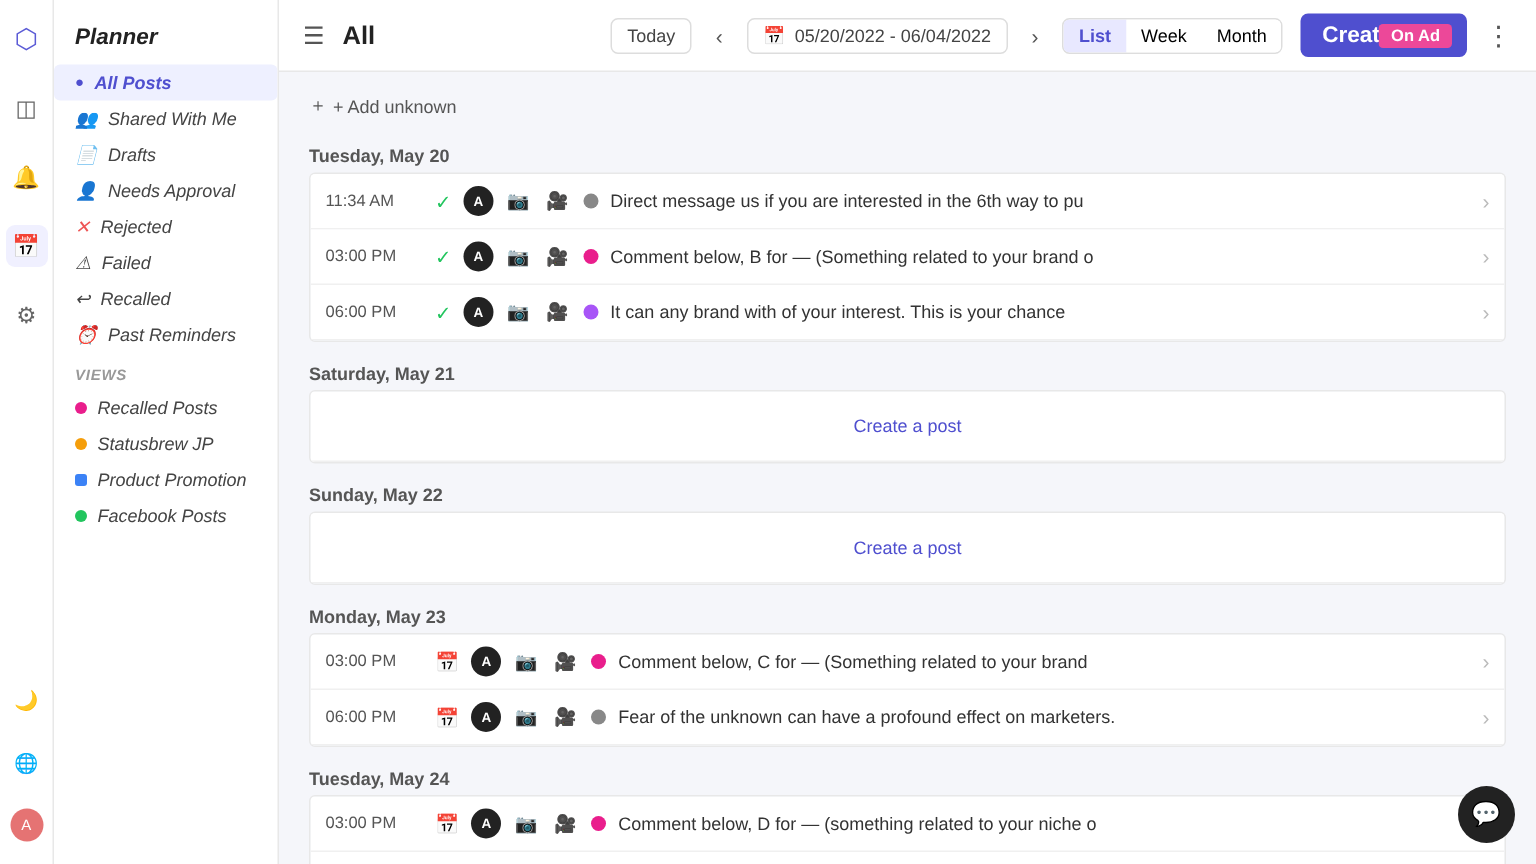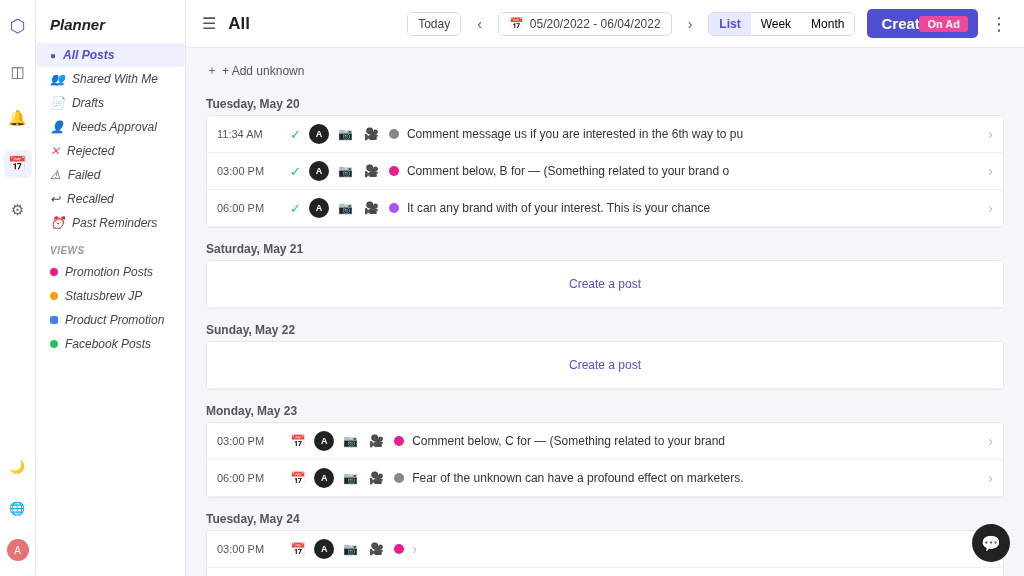--- a/index.html
+++ b/index.html
@@ -305,21 +305,21 @@
   </div>
   <div class="sidebar-item">
     <span class="sidebar-icon">⏰</span>
     <span>Past Reminders</span>
   </div>
 
   <div class="sidebar-section-label">VIEWS</div>
 
   <div class="sidebar-item">
     <span class="dot" style="background:#e91e8c;border-radius:50%;"></span>
-    <span>Promotion Posts</span>
+    <span>Recalled Posts</span>
   </div>
   <div class="sidebar-item">
     <span class="dot" style="background:#f59e0b;border-radius:50%;"></span>
     <span>Statusbrew JP</span>
   </div>
   <div class="sidebar-item">
     <span class="dot" style="background:#3b82f6;border-radius:2px;"></span>
     <span>Product Promotion</span>
   </div>
   <div class="sidebar-item">
@@ -366,21 +366,21 @@
     <div class="day-section">
       <div class="day-header">Tuesday, May 20</div>
       <div class="day-section-rows">
         <div class="post-row">
           <span class="post-time">11:34 AM</span>
           <span class="post-check">✓</span>
           <div class="post-avatar">A</div>
           <span class="post-platform" style="color:#e91e8c;">📷</span>
           <span class="post-platform-cam">🎥</span>
           <span class="post-color-dot" style="background:#888;"></span>
-          <span class="post-text">Comment message us if you are interested in the 6th way to pu</span>
+          <span class="post-text">Direct message us if you are interested in the 6th way to pu</span>
           <span class="post-chevron">›</span>
         </div>
         <div class="post-row">
           <span class="post-time">03:00 PM</span>
           <span class="post-check">✓</span>
           <div class="post-avatar">A</div>
           <span class="post-platform" style="color:#e91e8c;">📷</span>
           <span class="post-platform-cam">🎥</span>
           <span class="post-color-dot" style="background:#e91e8c;"></span>
           <span class="post-text">Comment below, B for — (Something related to your brand o</span>
@@ -446,20 +446,21 @@
     <div class="day-section">
       <div class="day-header">Tuesday, May 24</div>
       <div class="day-section-rows">
         <div class="post-row">
           <span class="post-time">03:00 PM</span>
           <span class="post-check calendar">📅</span>
           <div class="post-avatar">A</div>
           <span class="post-platform" style="color:#e91e8c;">📷</span>
           <span class="post-platform-cam">🎥</span>
           <span class="post-color-dot" style="background:#e91e8c;"></span>
+          <span class="post-text">Comment below, D for — (something related to your niche o</span>
           <span class="post-chevron">›</span>
         </div>
         <div class="post-row">
           
           
           
           
           
           
           

